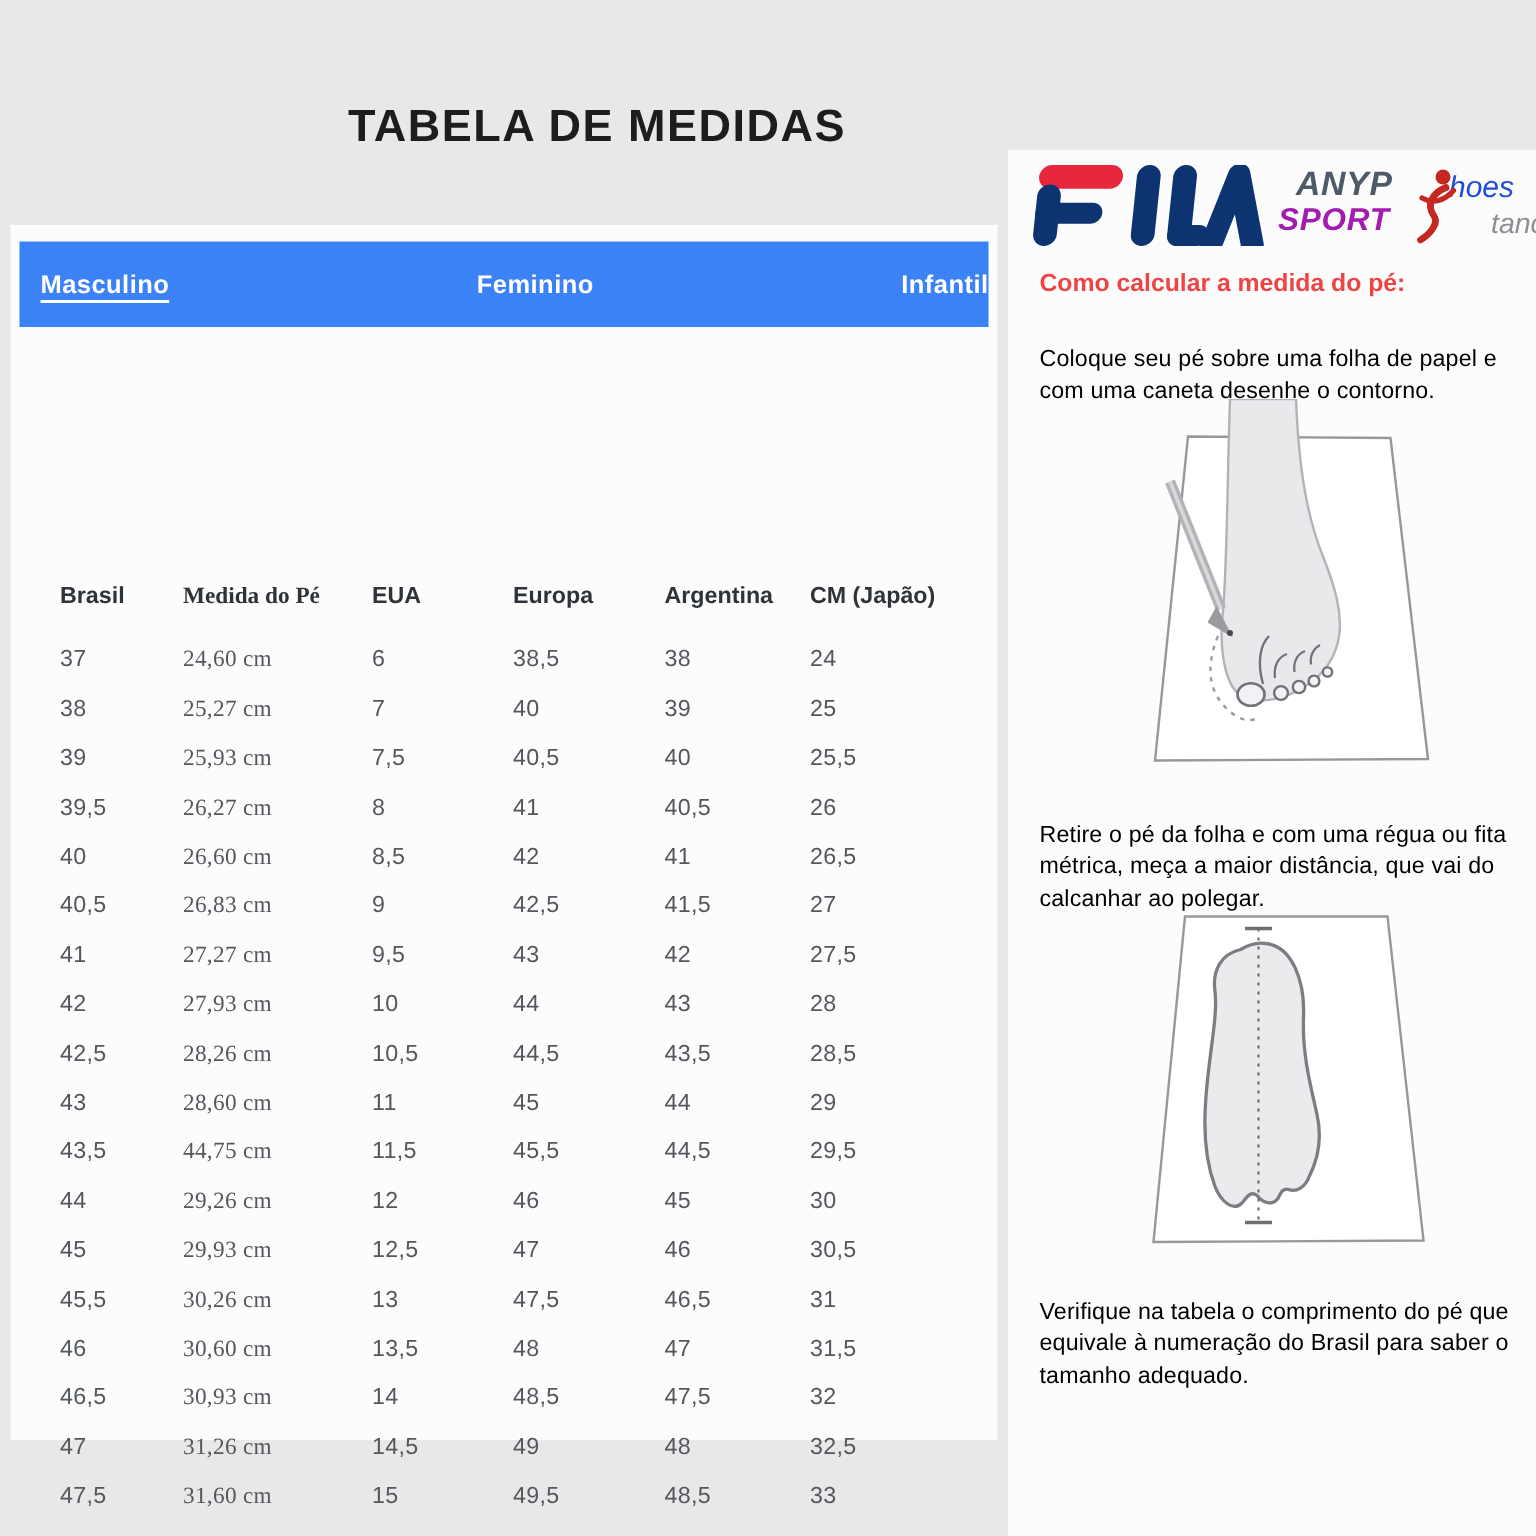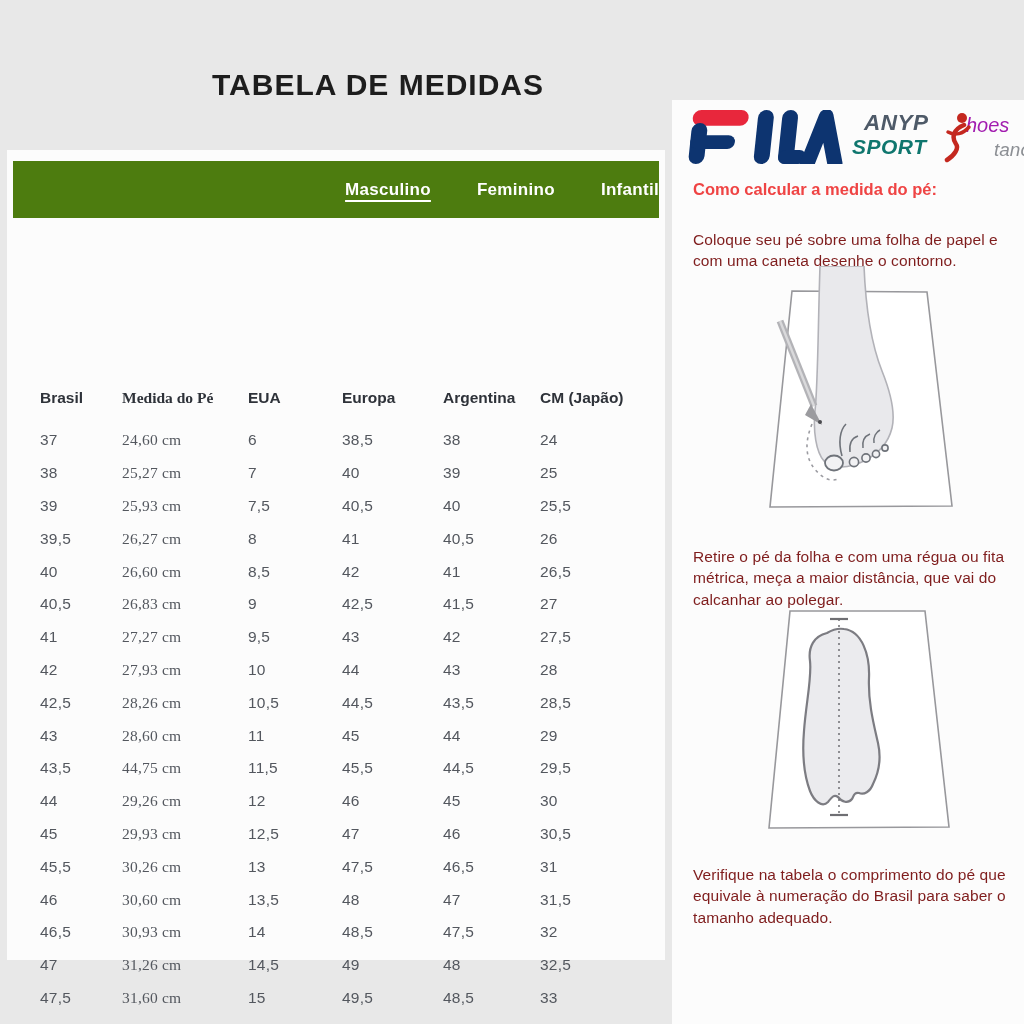--- a/index.html
+++ b/index.html
@@ -7,32 +7,32 @@
     width:1024px;height:1024px;position:relative;overflow:hidden;
     background:#e8e8e8;
     font-family:"Liberation Sans", sans-serif;
   }
   .canvas{position:absolute;inset:0;}
 
   
   .page-title{
     position:absolute;left:0;top:68px;width:756px;
     text-align:center;font-size:30px;font-weight:700;
-    letter-spacing:1px;color:#1d1d1d;
+    letter-spacing:1px;color:#1d1d1d;padding-left:20px;
   }
 
   
   .table-panel{
     position:absolute;left:7px;top:150px;width:658px;height:810px;
     background:#fcfcfc;
   }
   .tabs-bar{
     position:absolute;left:6px;right:6px;top:11px;height:57px;
-    background:#4d7c0f;
-    display:flex;align-items:center;justify-content:flex-end;gap:46px;
+    background:#3b82f6;
+    display:flex;align-items:center;justify-content:space-between;gap:46px;
     padding-left:14px;
   }
   .tab{
     color:#ffffff;font-size:17px;font-weight:700;letter-spacing:.3px;
     cursor:pointer;
   }
   .tab.active{text-decoration:underline;text-underline-offset:5px;text-decoration-thickness:2px;}
 
   .data-table{
     position:absolute;left:33px;top:222px;
@@ -55,32 +55,32 @@
   .data-table th:nth-child(6),.data-table td:nth-child(6){width:120px;}
 
   
   .info-panel{
     position:absolute;left:672px;top:100px;width:352px;height:1020px;
     background:#fcfcfc;
   }
   .fila-logo{position:absolute;left:16px;top:10px;}
   .watermark{position:absolute;left:178px;top:10px;width:176px;height:56px;font-style:italic;}
   .wm-top-bold{position:absolute;left:14px;top:0;font-size:22.5px;font-weight:800;color:#4e5a68;letter-spacing:.5px;}
-  .wm-top-light{position:absolute;left:116px;top:4px;font-size:20px;color:#a21caf;}
-  .wm-bottom-bold{position:absolute;left:2px;top:25px;font-size:21px;font-weight:800;color:#0f766e;letter-spacing:.5px;}
+  .wm-top-light{position:absolute;left:116px;top:4px;font-size:20px;color:#1d4ed8;}
+  .wm-bottom-bold{position:absolute;left:2px;top:25px;font-size:21px;font-weight:800;color:#a21caf;letter-spacing:.5px;}
   .wm-bottom-light{position:absolute;left:111px;top:29px;font-size:19px;color:#8c8f94;margin-left:33px;}
   .wm-runner{position:absolute;left:92px;top:1px;}
 
   .howto-heading{
     position:absolute;left:21px;top:80px;width:322px;
     font-size:16.5px;font-weight:700;color:#ef4444;
   }
   .step-text{
     position:absolute;left:21px;width:323px;
-    font-size:15.5px;color:#7f1d1d;line-height:21.5px;letter-spacing:.1px;
+    font-size:15.5px;color:#000000;line-height:21.5px;letter-spacing:.1px;
   }
   .step-1{top:113px;}
   .step-2{top:430px;}
   .step-3{top:748px;}
   .illus-1{position:absolute;left:20px;top:166px;}
   .illus-2{position:absolute;left:20px;top:503px;}
 </style>
 </head>
 <body>
 

